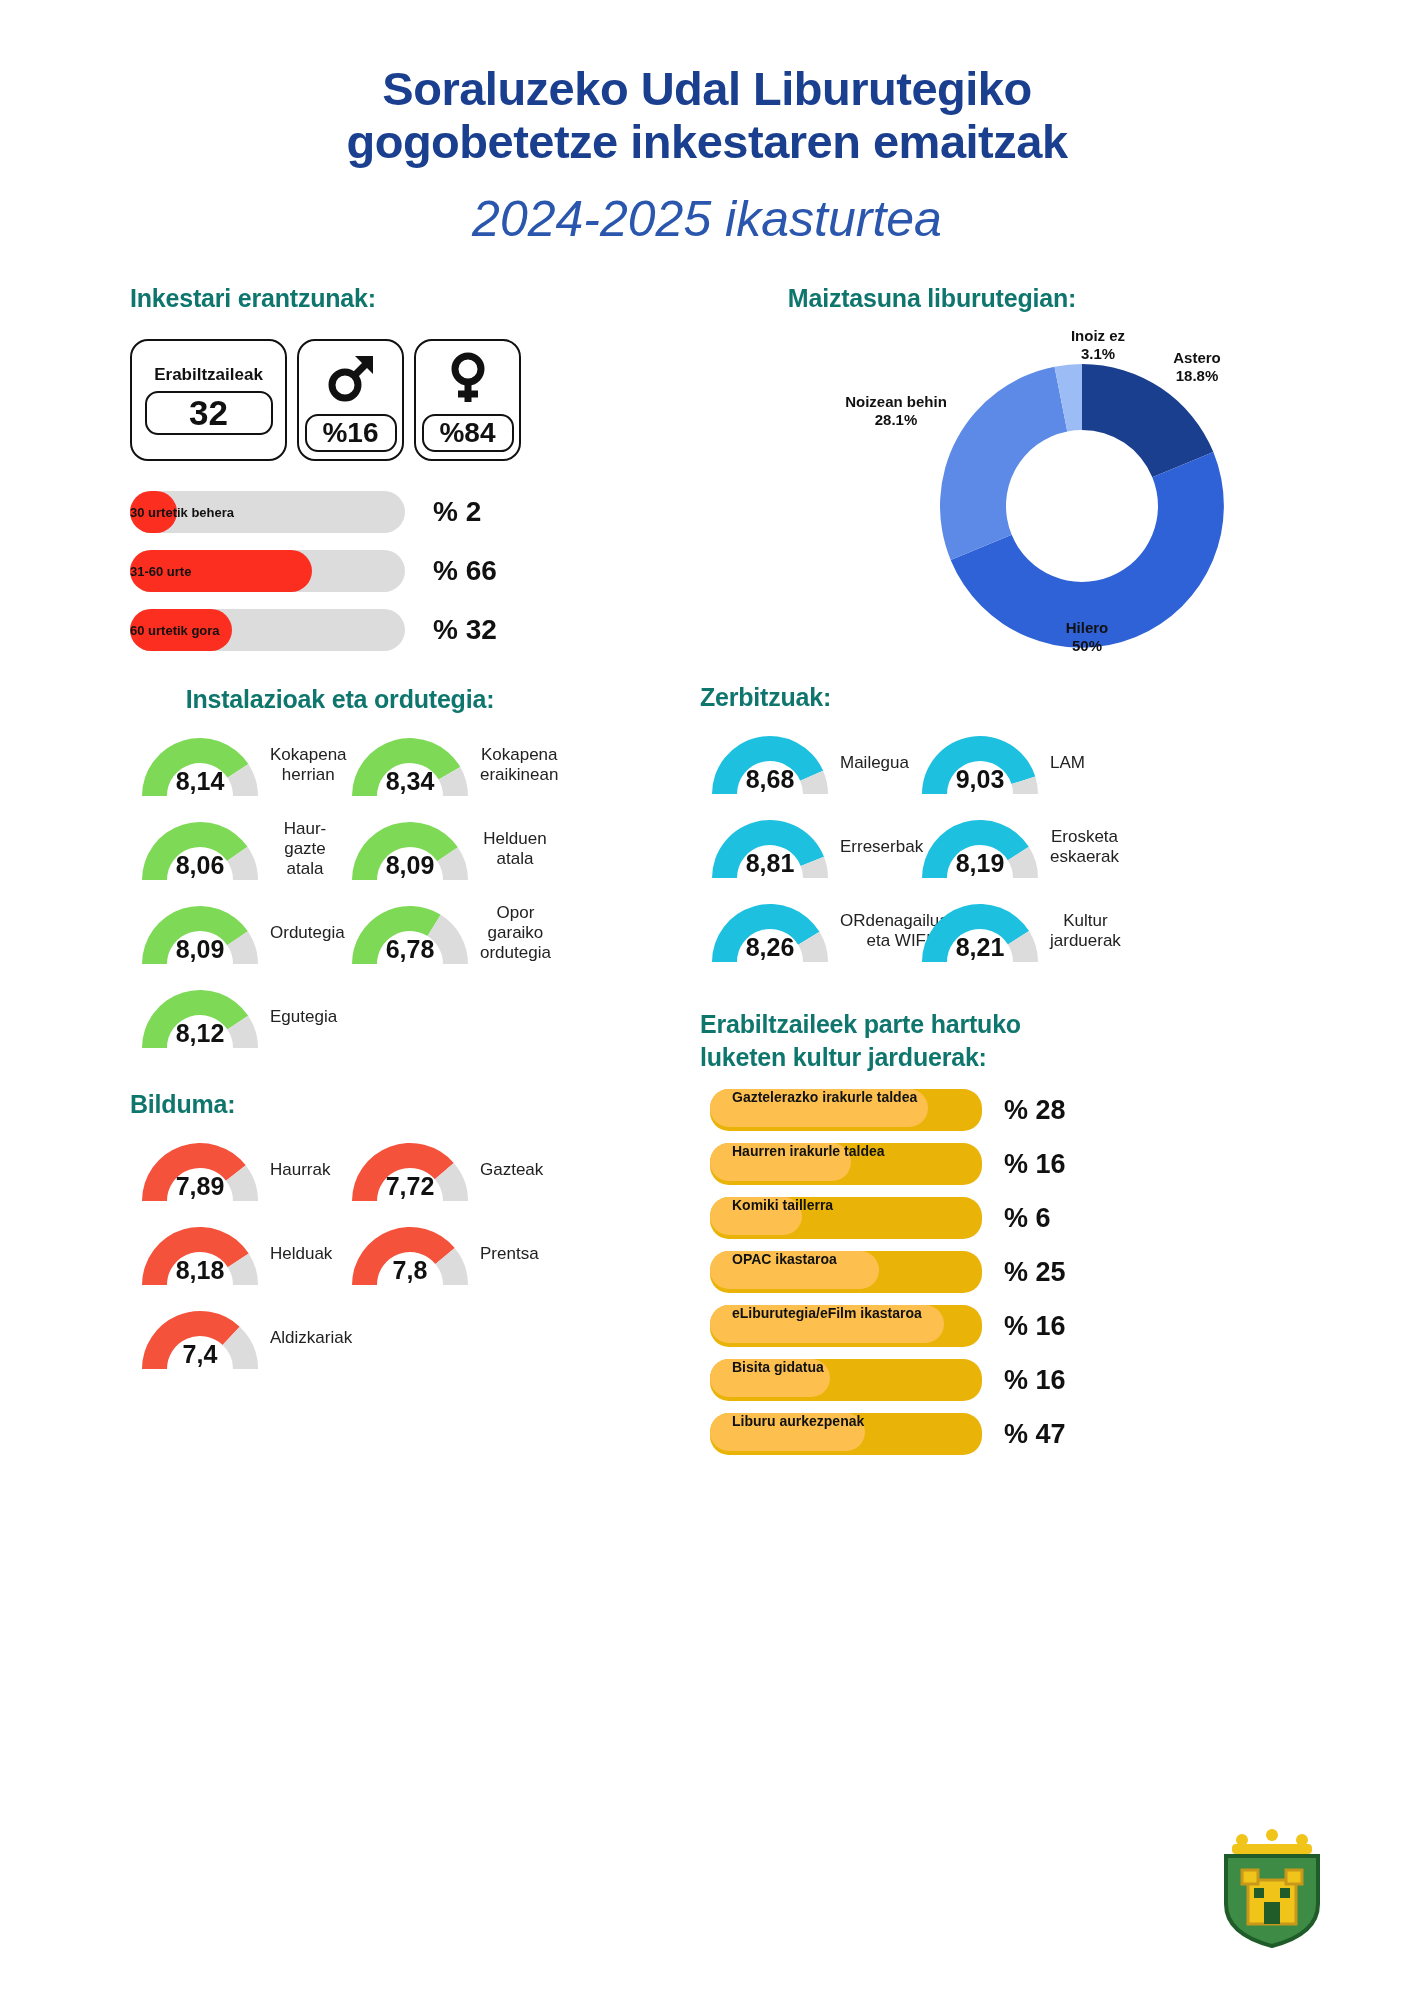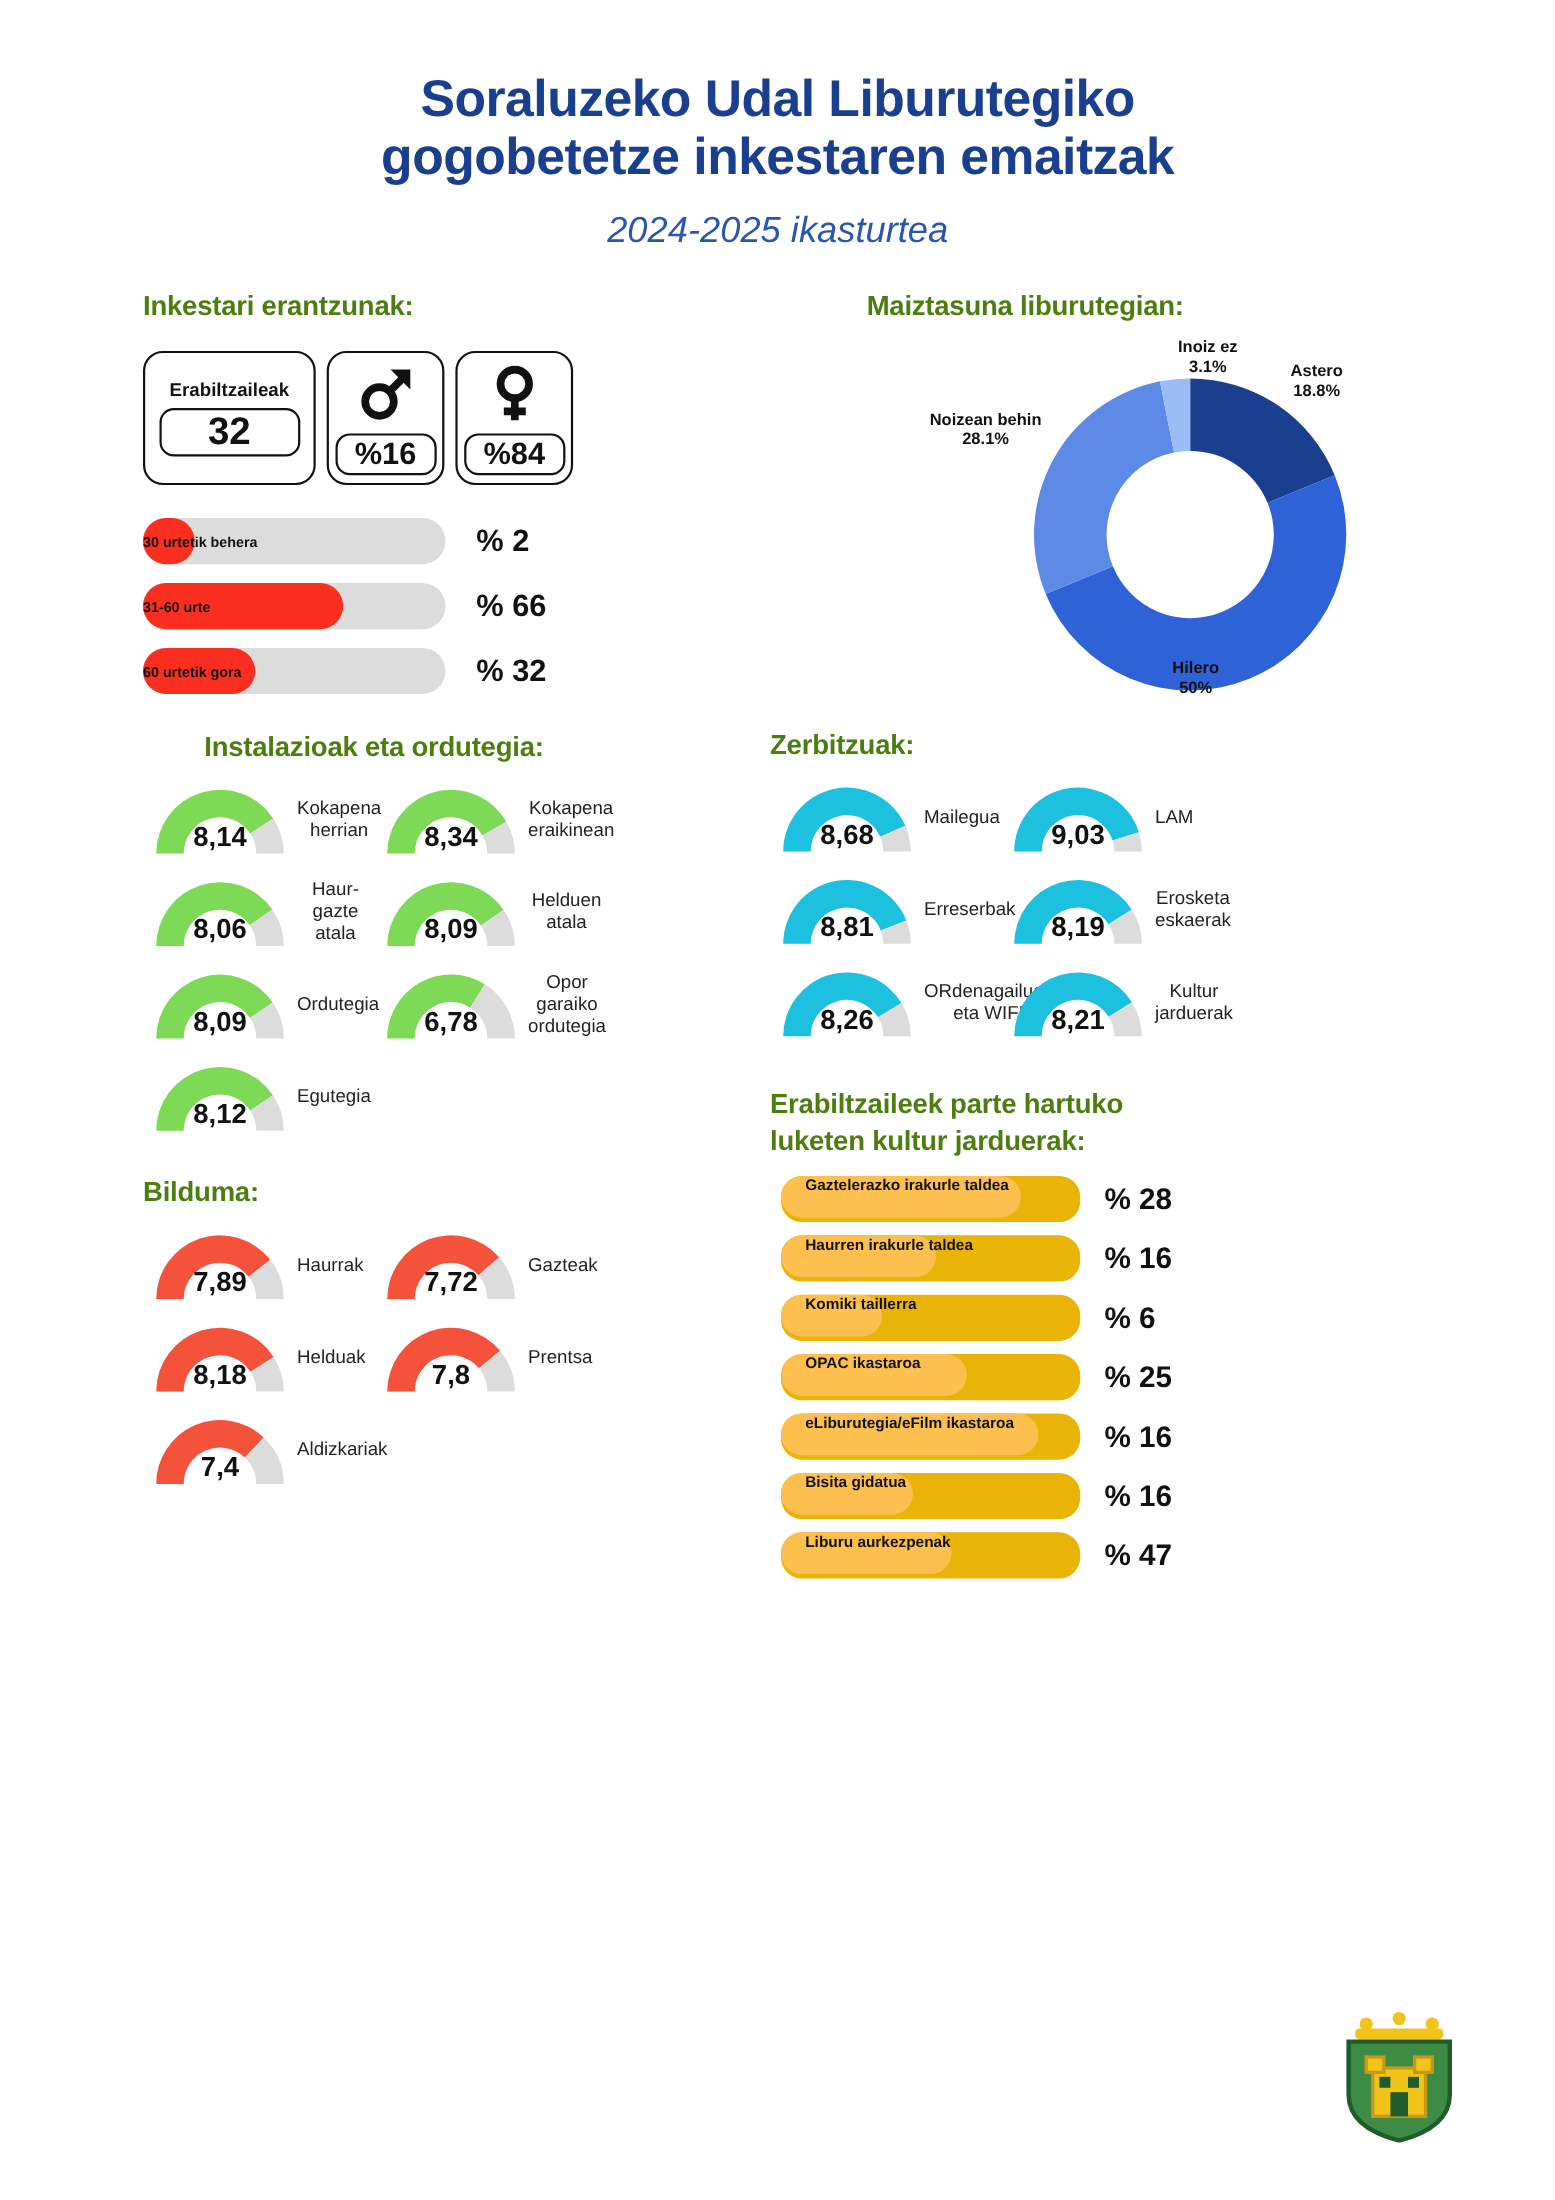--- a/index.html
+++ b/index.html
@@ -16,36 +16,36 @@
   .header { padding-top: 62px; text-align: center; }
   .title {
     font-size: 47px;
     line-height: 1.13;
     font-weight: bold;
     color: #1b3f8f;
     letter-spacing: -0.5px;
   }
   .subtitle {
     margin-top: 22px;
-    font-size: 33px;
+    font-size: 50px;
     font-style: italic;
     font-weight: normal;
     color: #2a56ad;
     letter-spacing: 0px;
   }
 
   
   .columns { display: flex; padding: 0 0 0 0; }
   .col-left  { width: 660px; padding-left: 130px; }
   .col-right { width: 754px; padding-left: 20px; }
 
   .section-head {
     font-size: 25px;
     font-weight: bold;
-    color: #4d7c0f;
+    color: #0f766e;
     letter-spacing: -0.2px;
   }
 
   
   .resp-row { display: flex; gap: 10px; margin-top: 26px; }
   .resp-box {
     border: 2px solid #111;
     border-radius: 18px;
     width: 160px;
     height: 122px;

